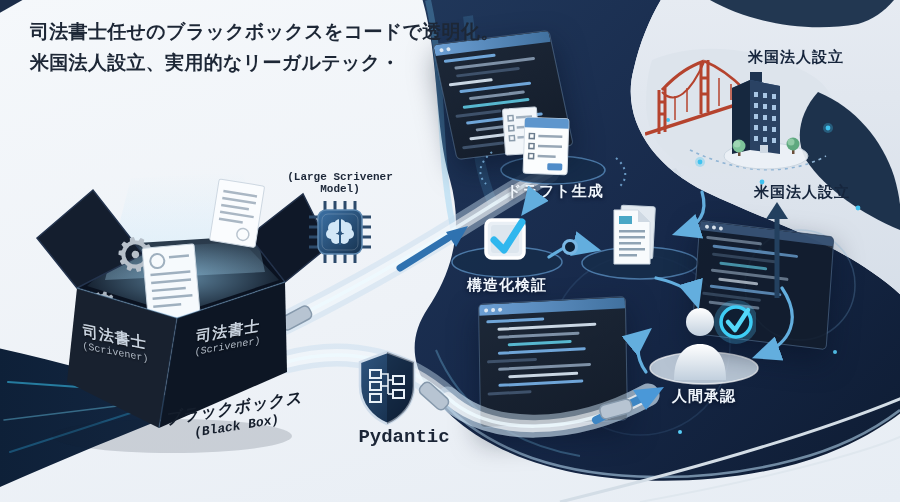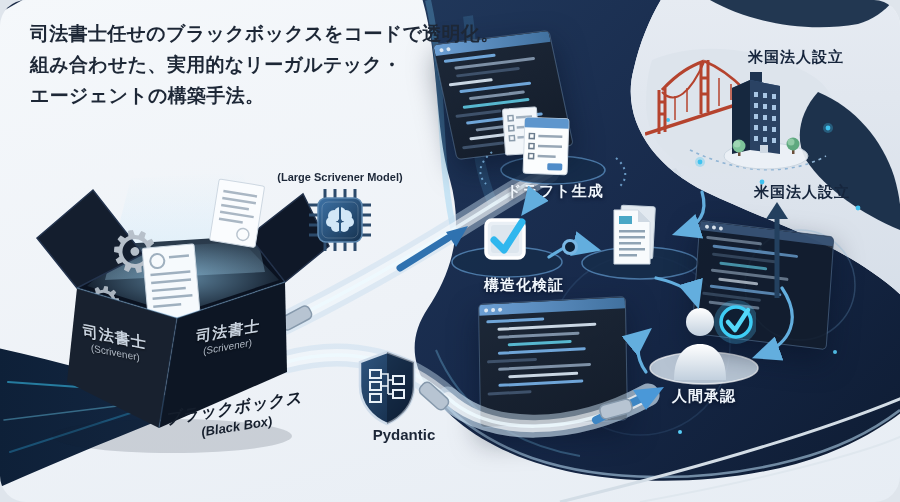--- a/index.html
+++ b/index.html
@@ -1,20 +1,19 @@
 <!DOCTYPE html>
 <html><head>
 <meta charset="utf-8">
 <style>
   html,body{margin:0;padding:0;background:#dfe5ec;}
   .canvas{
     position:relative;width:900px;height:502px;overflow:hidden;
-    font-family:Liberation Sans, sans-serif;
+    font-family:Liberation Mono, monospace;
     background:linear-gradient(165deg,#f5f8fb 0%,#eef2f7 55%,#e7edf4 100%);
-    border-radius:26px;
   }
   .abs{position:absolute;}
   svg{display:block;}
   
   .headline{left:30px;top:18px;width:480px;color:#1d2736;font-weight:800;
     font-size:19px;line-height:31px;letter-spacing:.3px;}
   
   .face-label{color:#c9d3df;text-align:center;text-shadow:0 1px 2px rgba(0,0,0,.6);}
   .face-label .jp{font-size:15px;font-weight:700;letter-spacing:1px;}
   .face-label .en{font-size:10px;font-weight:400;opacity:.85;}
@@ -26,26 +25,26 @@
   .box-caption .en{font-size:13px;}
   
   .llm-block{left:268px;top:170px;width:144px;text-align:center;color:#1c2738;}
   .llm-title{font-size:20px;font-weight:800;letter-spacing:1px;}
   .llm-sub{font-size:11px;font-weight:700;margin-top:1px;}
   .llm-chip{margin:6px auto 0;}
   
   .flow-label{color:#f0f6fc;font-size:15px;font-weight:800;letter-spacing:1px;
     text-align:center;text-shadow:0 1px 4px rgba(0,10,30,.8);}
   .lb-data{left:497px;top:182px;width:116px;}
-  .lb-valid{left:463px;top:276px;width:122px;}
+  .lb-valid{left:446px;top:276px;width:122px;}
   .lb-draft{left:582px;top:276px;width:122px;}
   .lb-appr{left:648px;top:387px;width:112px;}
   
   .pyd-label{left:346px;top:426px;width:116px;text-align:center;color:#1c2637;
-    font-size:15px;font-weight:800;}
+    font-size:19px;font-weight:800;}
   
   .map-label{color:#16253c;font-size:15px;font-weight:800;letter-spacing:1px;text-align:right;}
   .ml-top{left:692px;top:48px;width:152px;}
   .ml-bottom{left:698px;top:183px;width:152px;}
   
   .editor{border-radius:5px;background:linear-gradient(160deg,#1d2838,#131c2a);
     border:1px solid rgba(125,165,210,.38);box-shadow:0 12px 28px rgba(8,18,38,.5);
     overflow:hidden;}
   .ed-top{left:444px;top:36px;width:116px;height:116px;transform:rotate(-7deg) skewX(5deg);}
   .ed-mid{left:479px;top:300px;width:146px;height:122px;transform:rotate(-3deg) skewX(-2deg);}
@@ -173,22 +172,21 @@
     <g>
       <ellipse cx="553" cy="170" rx="52" ry="14" fill="rgba(22,45,74,.85)" stroke="rgba(110,172,226,.6)" stroke-width="1.5"></ellipse>
       <ellipse cx="507" cy="262" rx="55" ry="15" fill="rgba(22,45,74,.85)" stroke="rgba(110,172,226,.6)" stroke-width="1.5"></ellipse>
       <ellipse cx="640" cy="263" rx="58" ry="16" fill="rgba(22,45,74,.85)" stroke="rgba(110,172,226,.6)" stroke-width="1.5"></ellipse>
       <ellipse cx="704" cy="368" rx="54" ry="16" fill="rgba(222,235,246,.8)" stroke="rgba(255,255,255,.7)" stroke-width="1.5"></ellipse>
     </g>
   </svg>
 
   <div class="abs headline" style="z-index:5">
     <div>司法書士任せのブラックボックスをコードで透明化。</div>
-    <div>組み合わせた、実用的なリーガルテック・</div>
-    <div>エージェントの構築手法。</div>
+    <div>米国法人設立、実用的なリーガルテック・</div>
   </div>
 
   <svg class="abs" style="left:35px;top:160px;z-index:3" width="300" height="290" viewBox="0 0 300 290">
     <polygon points="42,128 86,84 214,76 250,122 142,158" fill="#0a1220"></polygon>
     <polygon points="52,126 96,88 208,82 244,120 142,154" fill="url(#glowGrad)"></polygon>
     <polygon points="70,120 230,112 208,12 96,18" fill="url(#beamGrad)"></polygon>
     <polygon points="42,128 2,78 58,30 108,94" fill="#141e2e" stroke="#24344e" stroke-width="1.5"></polygon>
     <polygon points="214,76 268,34 294,86 250,122" fill="#0f1828" stroke="#22314a" stroke-width="1.5"></polygon>
     <text x="100" y="112" font-size="58" fill="#b7c0ca" text-anchor="middle" transform="rotate(-12 100 92)">⚙</text>
     <text x="68" y="158" font-size="44" fill="#a9b3be" text-anchor="middle" transform="rotate(10 68 144)">⚙</text>

